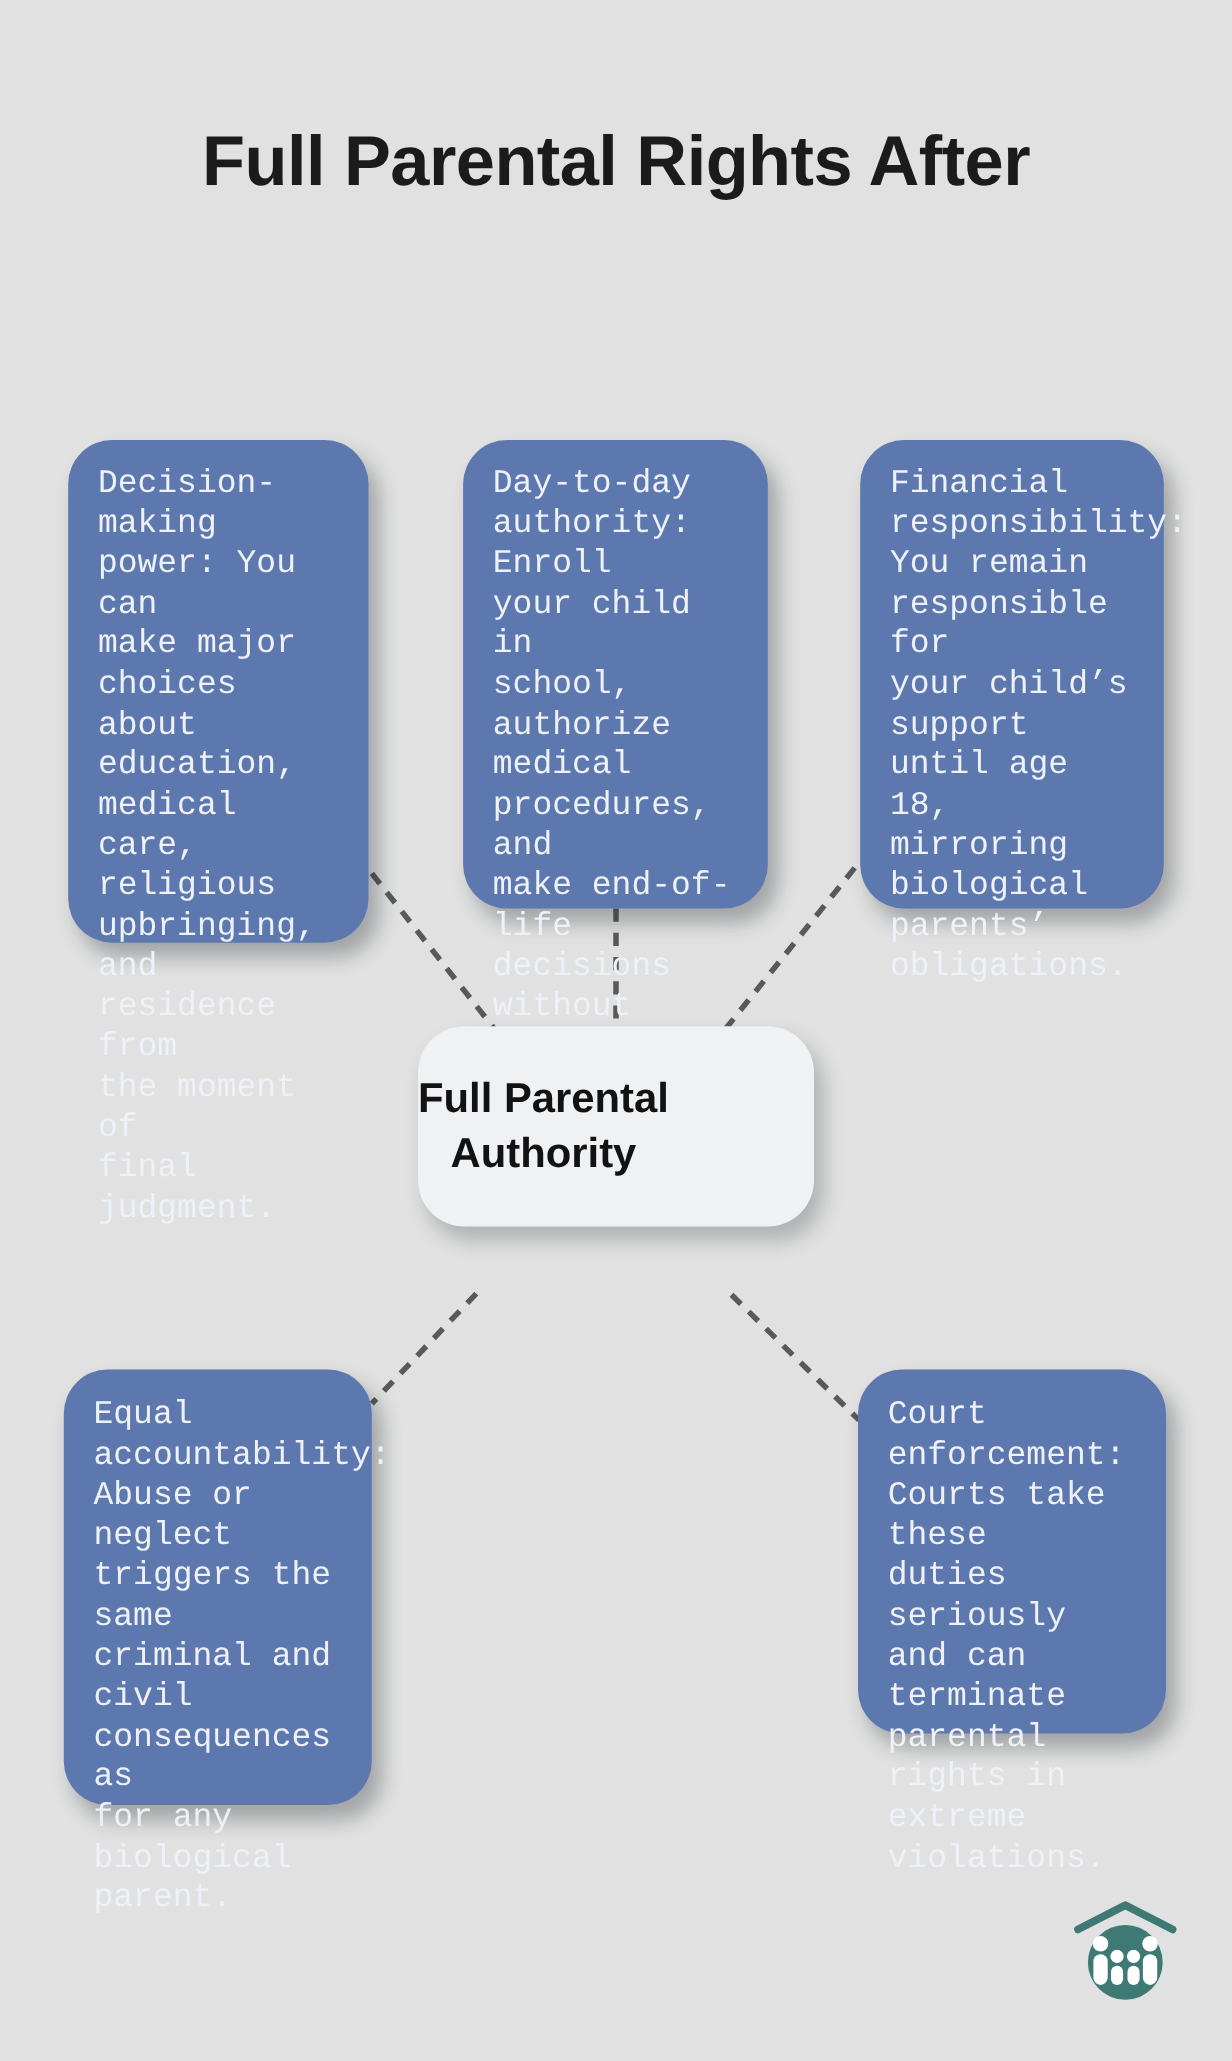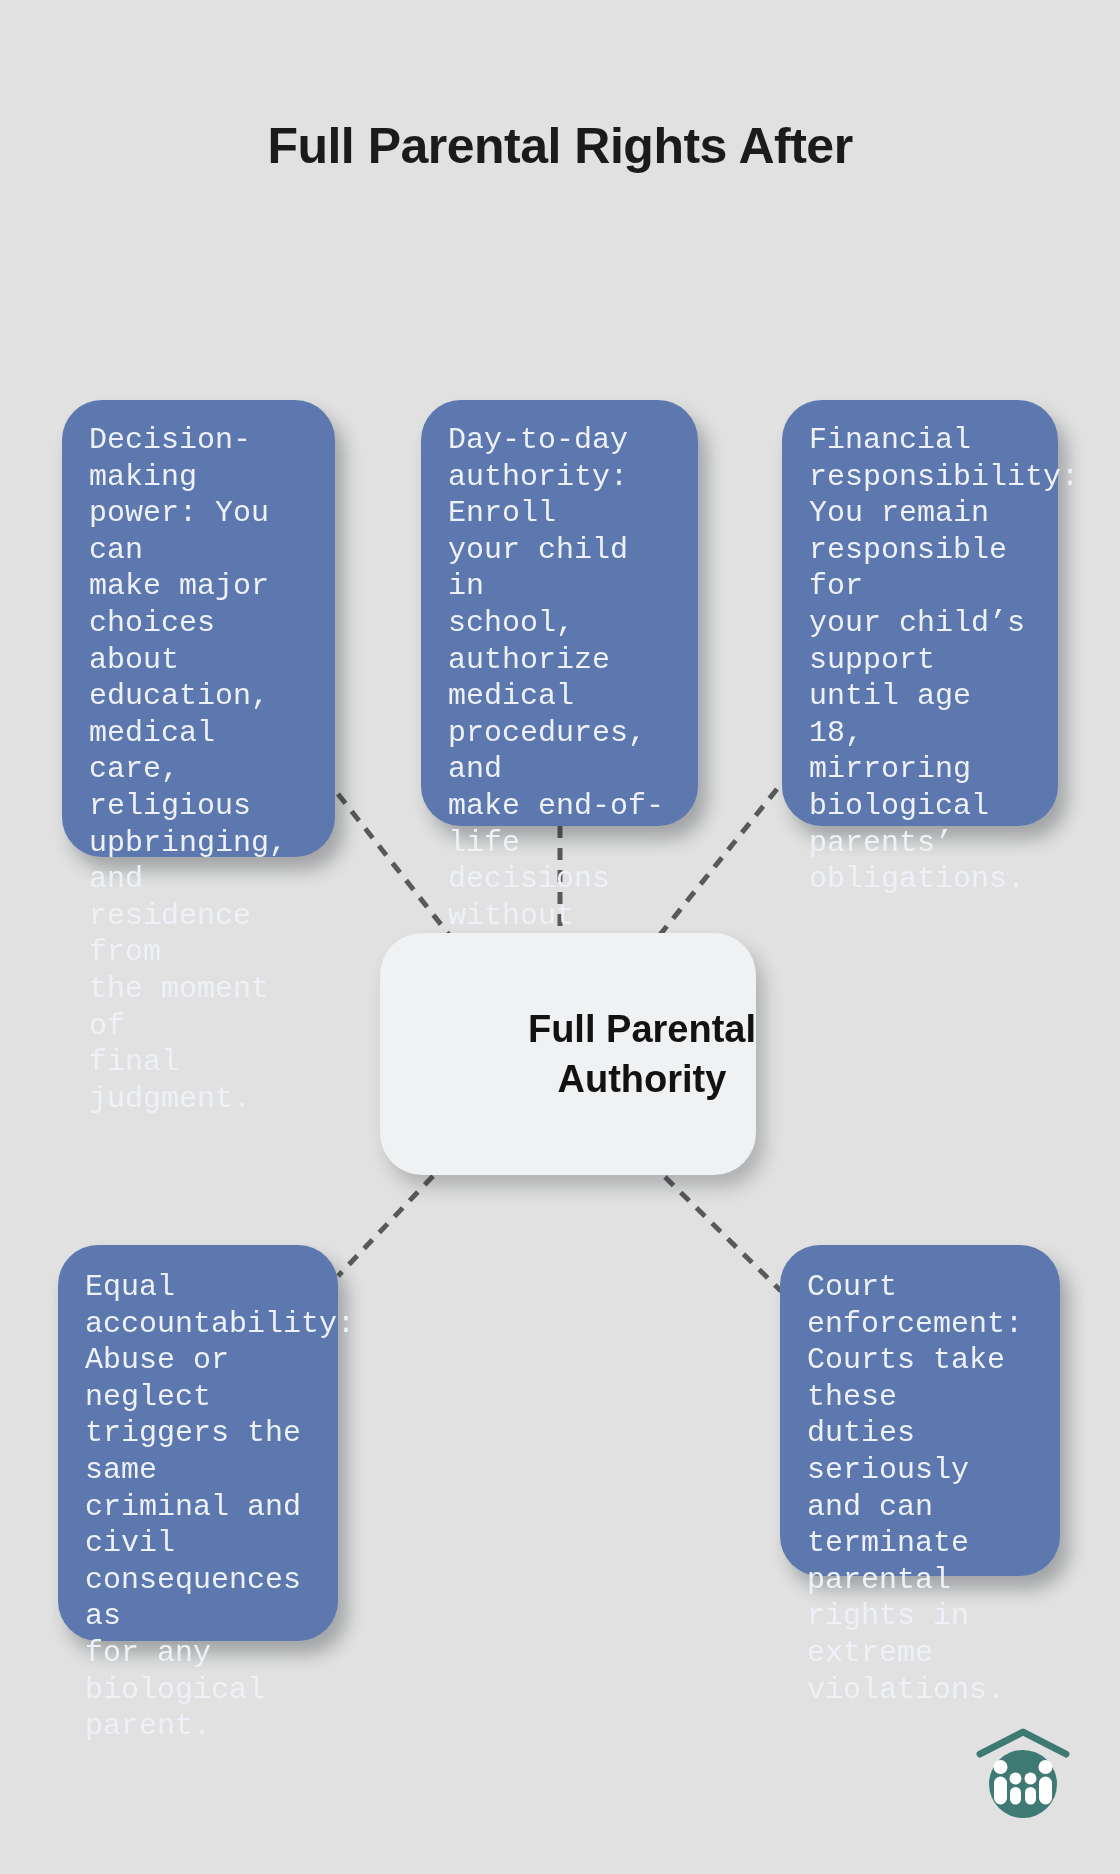--- a/index.html
+++ b/index.html
@@ -8,21 +8,21 @@
     --logo:#3e7a73; --logo-figures:#ffffff;
   }
   html,body { margin:0; padding:0; }
   .canvas {
     position:relative; width:1120px; height:1874px;
     background:var(--bg); overflow:hidden;
     font-family:"Liberation Sans", sans-serif;
   }
   .title {
     position:absolute; left:0; top:104px; width:1120px; margin:0;
-    text-align:center; font-weight:bold; font-size:50px; line-height:84px;
+    text-align:center; font-weight:bold; font-size:64px; line-height:84px;
     letter-spacing:-0.5px; color:var(--title);
   }
   .title span { display:block; }
   .connectors { position:absolute; left:0; top:0; }
   .connectors line { stroke:var(--connector); stroke-width:5; stroke-dasharray:12 10; }
   .card {
     position:absolute; box-sizing:border-box;
     background:var(--card); border-radius:40px;
     box-shadow:9px 13px 18px rgba(30,35,45,0.32);
     color:var(--card-text); padding:22px 16px 0 27px;font-family:Liberation Mono, monospace;
@@ -30,24 +30,24 @@
   .card p {
     margin:0; font-size:30px; line-height:36.6px;
     white-space:pre-line;
   }
   .n1 { left:62px;  top:400px;  width:273px; height:457px; }
   .n2 { left:421px; top:400px;  width:277px; height:426px; }
   .n3 { left:782px; top:400px;  width:276px; height:426px; }
   .n4 { left:58px;  top:1245px; width:280px; height:396px; padding-top:24px; }
   .n5 { left:780px; top:1245px; width:280px; height:331px; padding-top:24px; }
   .hub {
-    position:absolute; left:380px; top:933px; width:360px; height:242px;
+    position:absolute; left:380px; top:933px; width:360px; height:182px;
     background:var(--hub-bg); border-radius:42px;
     box-shadow:8px 12px 18px rgba(30,35,45,0.25);
-    display:flex; align-items:center; justify-content:flex-end; text-align:center;padding-left:16px;
+    display:flex; align-items:center; justify-content:flex-start; text-align:center;
   }
   .hub-text { font-weight:bold; font-size:38px; line-height:50px; color:var(--hub-text); }
   .hub-text span { display:block; }
   .logo { position:absolute; left:973px; top:1727px; width:100px; height:100px; }
   .logo-fill { fill:var(--logo); }
   .logo-stroke { stroke:var(--logo); }
   .logo-figures { fill:var(--logo-figures); }
 </style>
 </head>
 <body>

